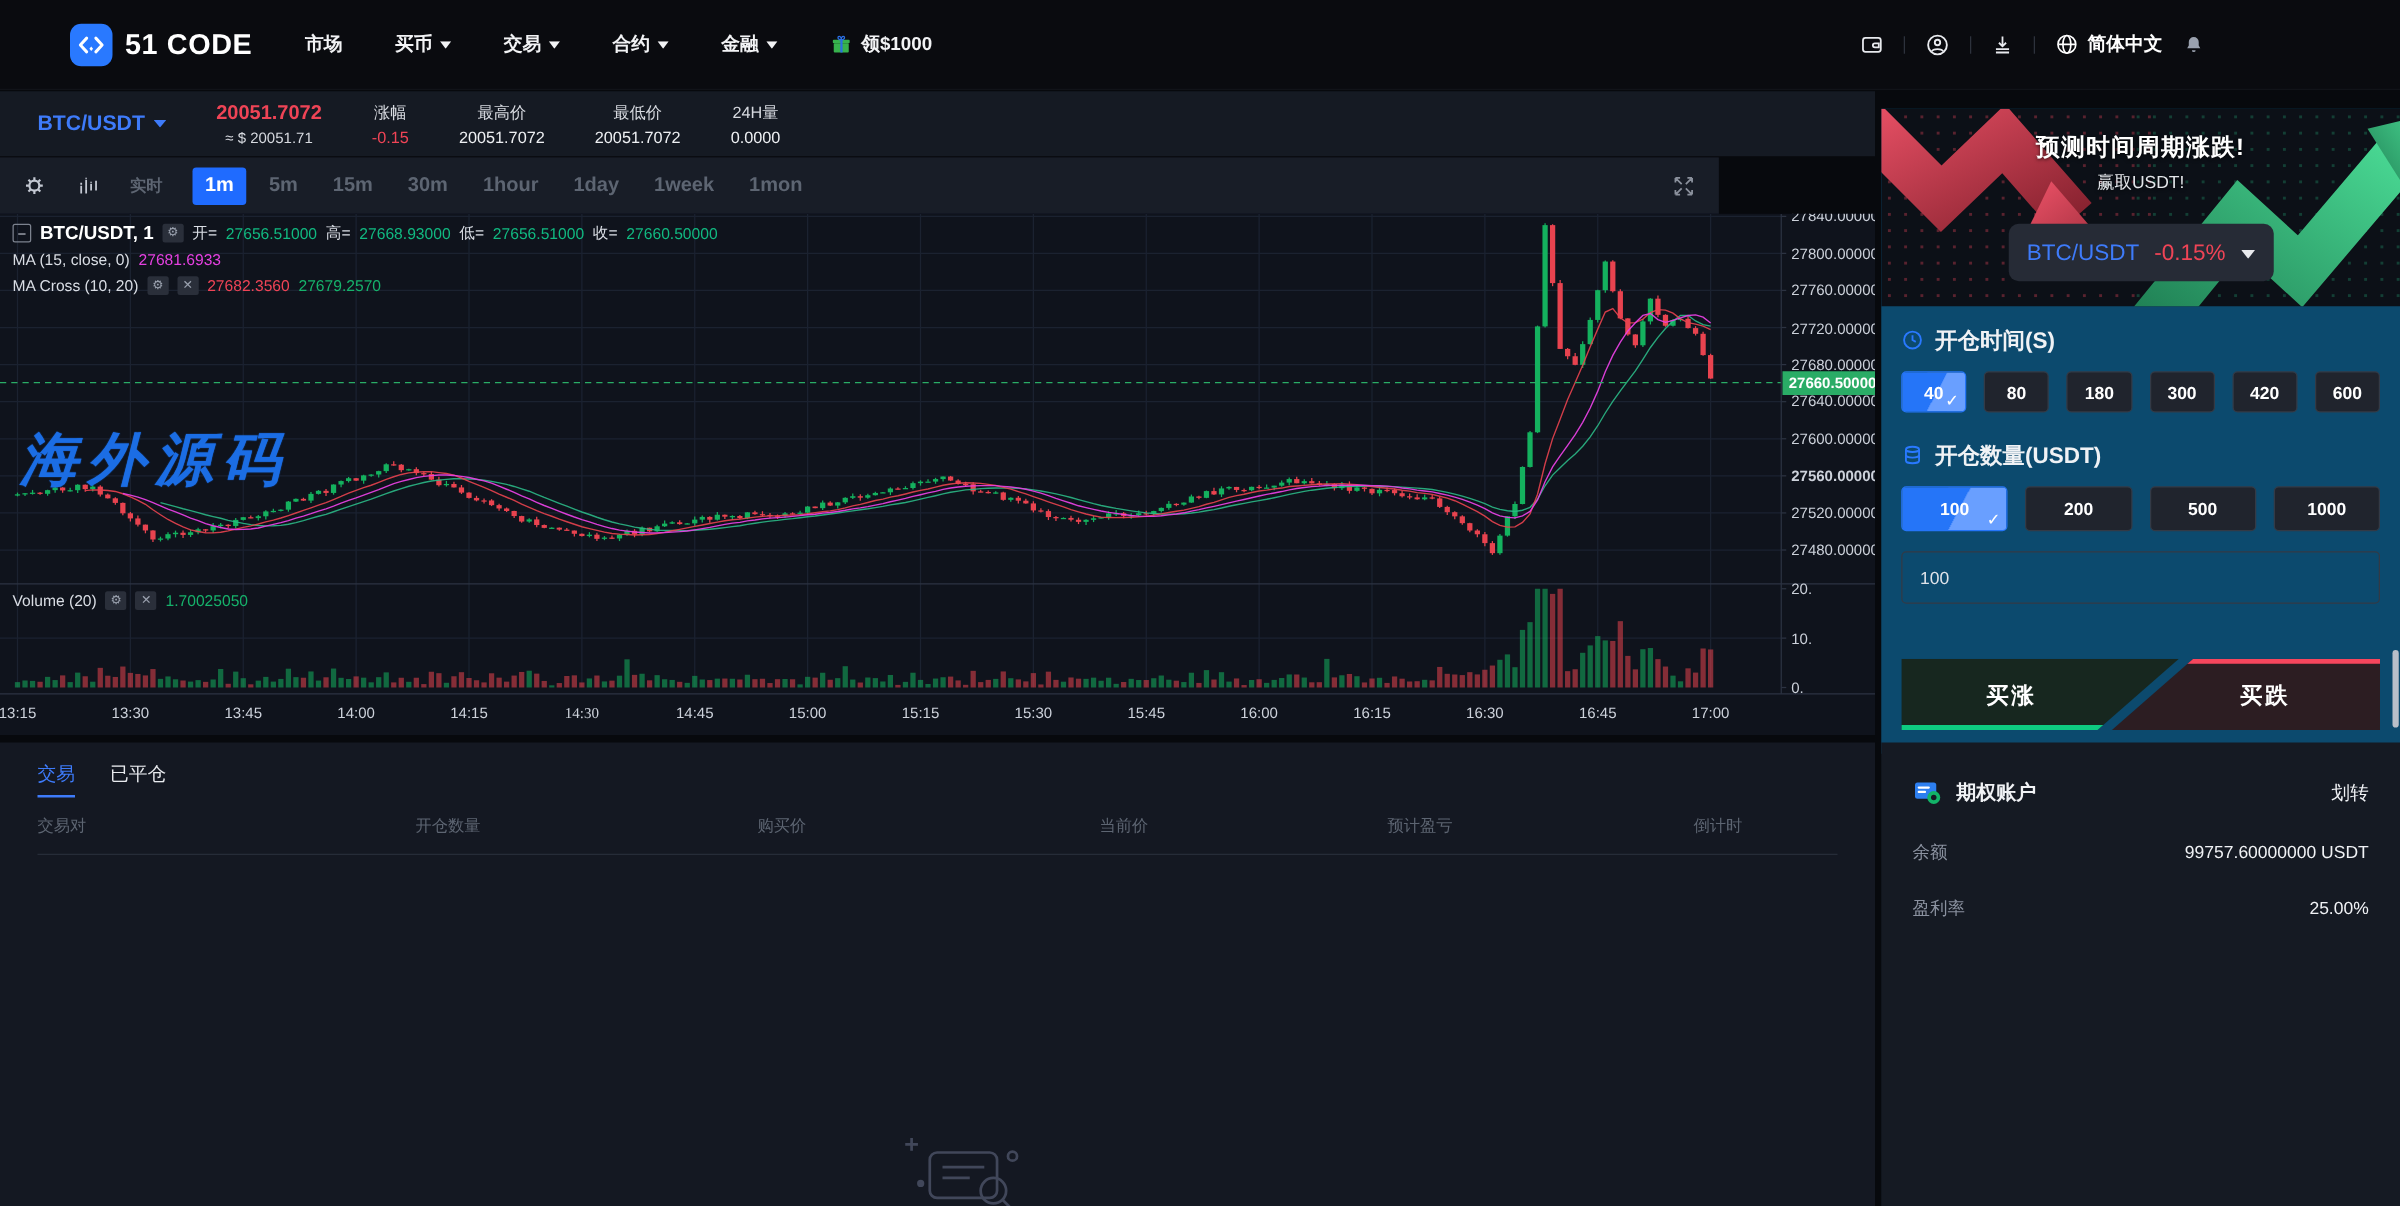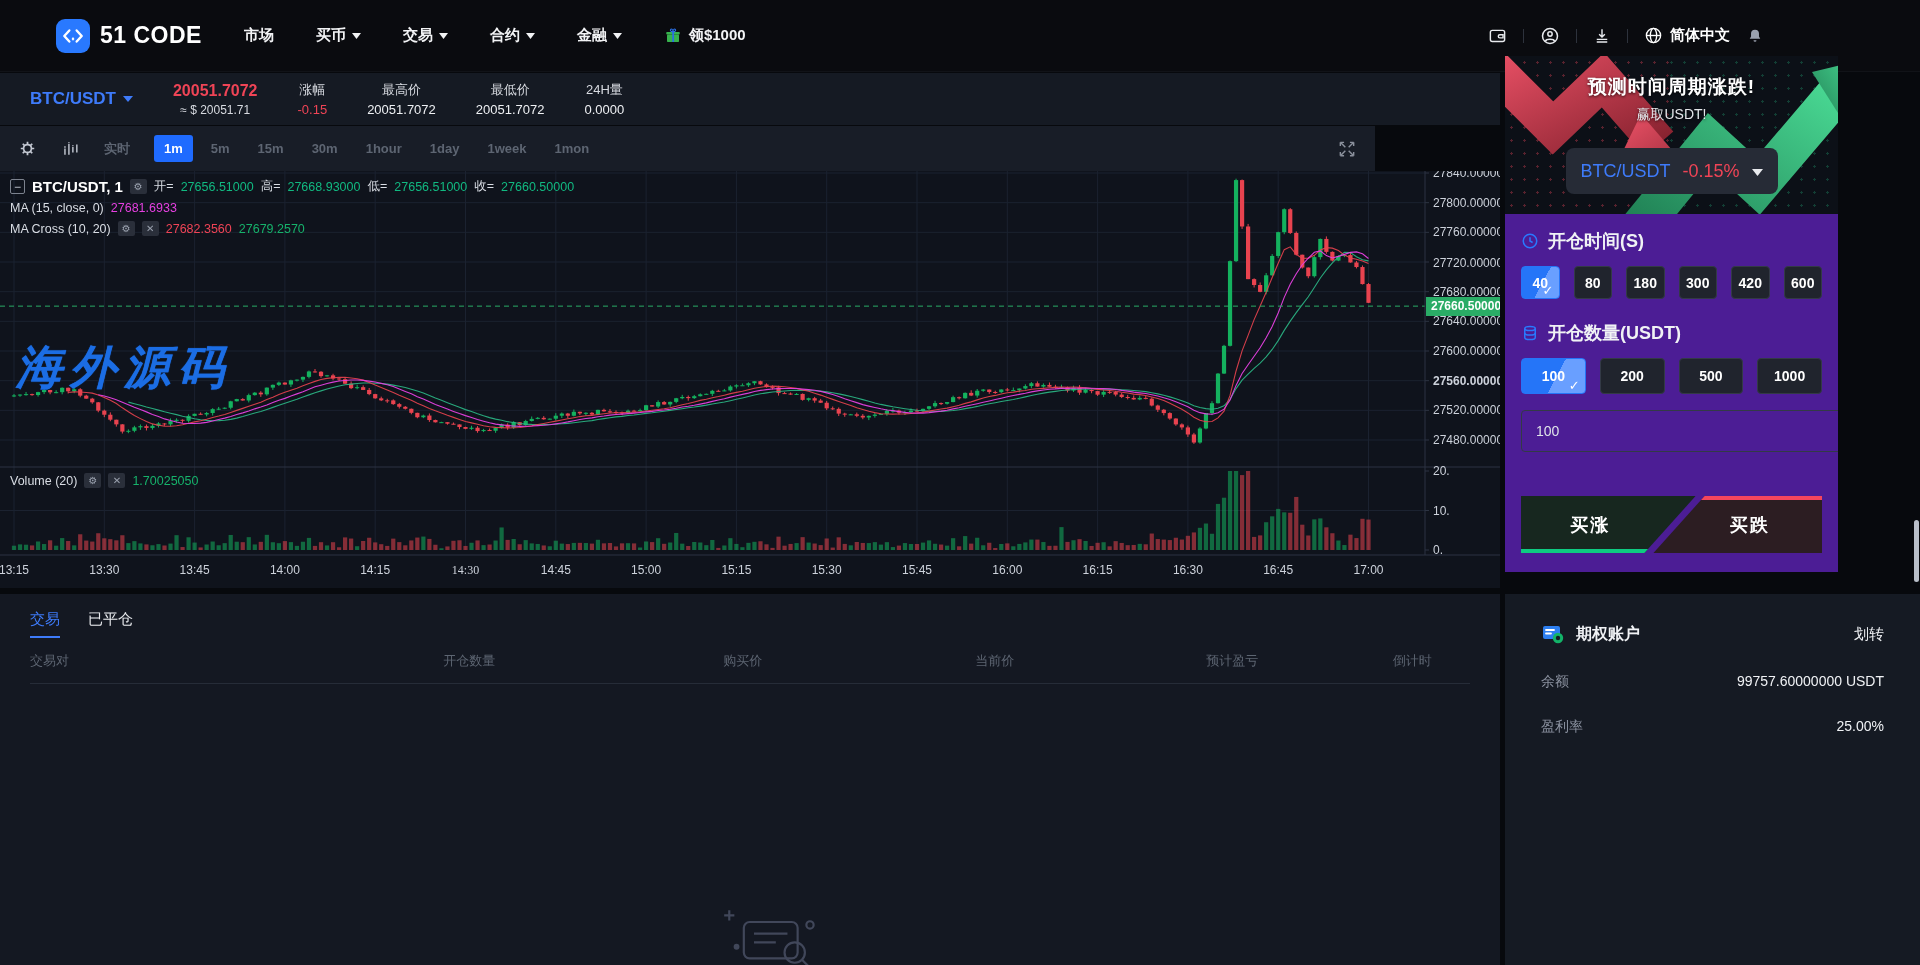--- a/index.html
+++ b/index.html
@@ -30,21 +30,21 @@
   .price-main{color:#ef4456;font-size:16px;font-weight:bold}
   .price-sub{font-size:12px;color:#d7dae0}
   .red{color:#ef4456!important}
 
   
   .chart-section{position:absolute;left:0;top:126px;width:1375px;height:462px;background:#0f131c}
   .chart-toolbar{height:45px;background:#181d27;display:flex;align-items:center;padding:0 18px;gap:24px}
   .tool-icon{color:#c3c8d2;cursor:pointer;display:flex;align-items:center}
   .realtime{font-size:13px;color:#5d6572;font-weight:bold;cursor:pointer}
   .tf-group{display:flex;align-items:center;gap:8px}
-  .tf{font-size:13px;color:#5d6572;font-weight:bold;padding:6px 10px;border-radius:3px;cursor:pointer}
+  .tf{font-size:16px;color:#5d6572;font-weight:bold;padding:6px 10px;border-radius:3px;cursor:pointer}
   .tf.active{background:#1f6bff;color:#fff}
   .fullscreen{margin-left:auto;color:#8a909c;cursor:pointer;display:flex}
 
   .chart-canvas{position:relative;width:1500px;height:417px;background:#0f131c;overflow:hidden}
   #chart-svg{position:absolute;left:0;top:0}
   .chart-legend{position:absolute;left:10px;top:5px;z-index:3}
   .legend-row{display:flex;align-items:center;gap:7px;height:21px;font-size:12.5px;color:#d9dde4}
   .sym{font-weight:bold;font-size:15px;color:#fff}
   .lg-green{color:#11b981}
   .ma-val{color:#e540e0}
@@ -53,21 +53,21 @@
   .chip{width:17px;height:15px;background:#2a2f3a;border-radius:2px;display:flex;align-items:center;justify-content:center;color:#9aa1ae;cursor:pointer;font-size:10px}
   .minusbox{width:15px;height:15px;border:1px solid #7c828e;border-radius:2px;color:#c3c8d2;display:flex;align-items:center;justify-content:center;font-size:12px;line-height:1;cursor:pointer}
   .vol-legend{position:absolute;left:10px;top:299px;z-index:3}
   .watermark{position:absolute;left:16px;top:166px;font-size:46px;font-weight:bold;font-style:italic;color:#1b6de4;letter-spacing:8px;z-index:2;font-family:"Liberation Serif","DejaVu Serif",serif;text-shadow:0 0 1px #1b6de4}
   .price-tick{position:absolute;left:1433px;font-size:12px;color:#cdd2db;z-index:2}
   .vol-tick{position:absolute;left:1433px;font-size:12px;color:#cdd2db;z-index:2}
   .time-label{position:absolute;font-size:12px;color:#cdd2db;transform:translateX(-50%);top:392px;z-index:2}
   .cur-price{position:absolute;left:1426px;background:#2aac66;color:#fff;font-size:12px;font-weight:bold;padding:2px 5px 3px;z-index:4}
 
   
-  .trade-panel{position:absolute;left:1505px;top:56px;width:333px;height:516px;background:#4c1d95;overflow:hidden}
+  .trade-panel{position:absolute;left:1505px;top:87px;width:415px;height:516px;background:#0c4a6e;overflow:hidden}
   .banner{position:relative;height:158px;background:#0c1017;overflow:hidden}
   .dots{position:absolute;top:0;bottom:0;background-size:13px 13px;pointer-events:none}
   .dots-red{left:0;width:52%;background-image:radial-gradient(rgba(246,70,93,.33) 1.1px,transparent 1.4px)}
   .dots-green{right:0;width:52%;background-image:radial-gradient(rgba(35,170,120,.30) 1.1px,transparent 1.4px)}
   .arr{position:absolute;pointer-events:none}
   .banner-title{position:absolute;top:18px;width:100%;text-align:center;font-size:19px;font-weight:bold;color:#fff;letter-spacing:1px;z-index:3;text-shadow:0 1px 3px rgba(0,0,0,.7)}
   .banner-sub{position:absolute;top:50px;width:100%;text-align:center;font-size:14px;color:#e3e6ea;z-index:3;text-shadow:0 1px 3px rgba(0,0,0,.7)}
   .pair-dd{position:absolute;left:50%;transform:translateX(-50%);top:92px;width:212px;height:46px;background:#262b36;border-radius:8px;display:flex;align-items:center;justify-content:center;gap:12px;cursor:pointer;z-index:4}
   .pair-dd .p{color:#3e7bfa;font-size:18px}
   .pair-dd .c{color:#ef4456;font-size:18px}
@@ -89,26 +89,26 @@
   .buy-lbl{position:absolute;top:50%;transform:translate(-50%,-50%);font-size:18px;font-weight:bold;color:#fff;letter-spacing:2px}
   .buy-up .buy-lbl{left:23%}
   .buy-down .buy-lbl{left:76%}
 
   
   .positions{position:absolute;left:0;top:594px;width:1500px;height:371px;background:#141822;overflow:hidden;padding:12px 30px 0}
   .tabs{display:flex;gap:28px;align-items:flex-end;height:32px}
   .tab{font-size:15px;color:#e8eaee;cursor:pointer;padding-bottom:7px;border-bottom:2px solid transparent}
   .tab.active{color:#3e7bfa;border-bottom-color:#3e7bfa}
   .thead{display:grid;grid-template-columns:21% 19% 19% 16% 17% 8%;margin-top:14px;padding-bottom:13px;border-bottom:1px solid #262c38;color:#5d6572;font-size:13px}
-  .thead span{text-align:center}
+  .thead span{text-align:left}
   .thead span:first-child{text-align:left}
   .empty-illustration{position:absolute;left:700px;top:312px;color:#41475a}
 
   
-  .account{position:absolute;left:1505px;top:594px;width:415px;height:371px;background:#151a23;padding:28px 36px}
+  .account{position:absolute;left:1505px;top:594px;width:415px;height:371px;background:#151a23;padding:28px 25px}
   .acct-head{display:flex;align-items:center;gap:11px}
   .acct-title{font-size:16px;font-weight:bold;color:#f0f2f5}
   .transfer{margin-left:auto;font-size:15px;color:#f0f2f5;cursor:pointer}
   .acct-row{display:flex;justify-content:space-between;margin-top:27px;font-size:14px}
   .acct-row .k{color:#8b92a0}
   .acct-row .v{color:#f0f2f5}
 
   .scroll-thumb{position:absolute;right:1px;top:520px;width:5px;height:62px;background:#b9bfc9;border-radius:3px;z-index:9;cursor:pointer}
 </style>
 </head>

